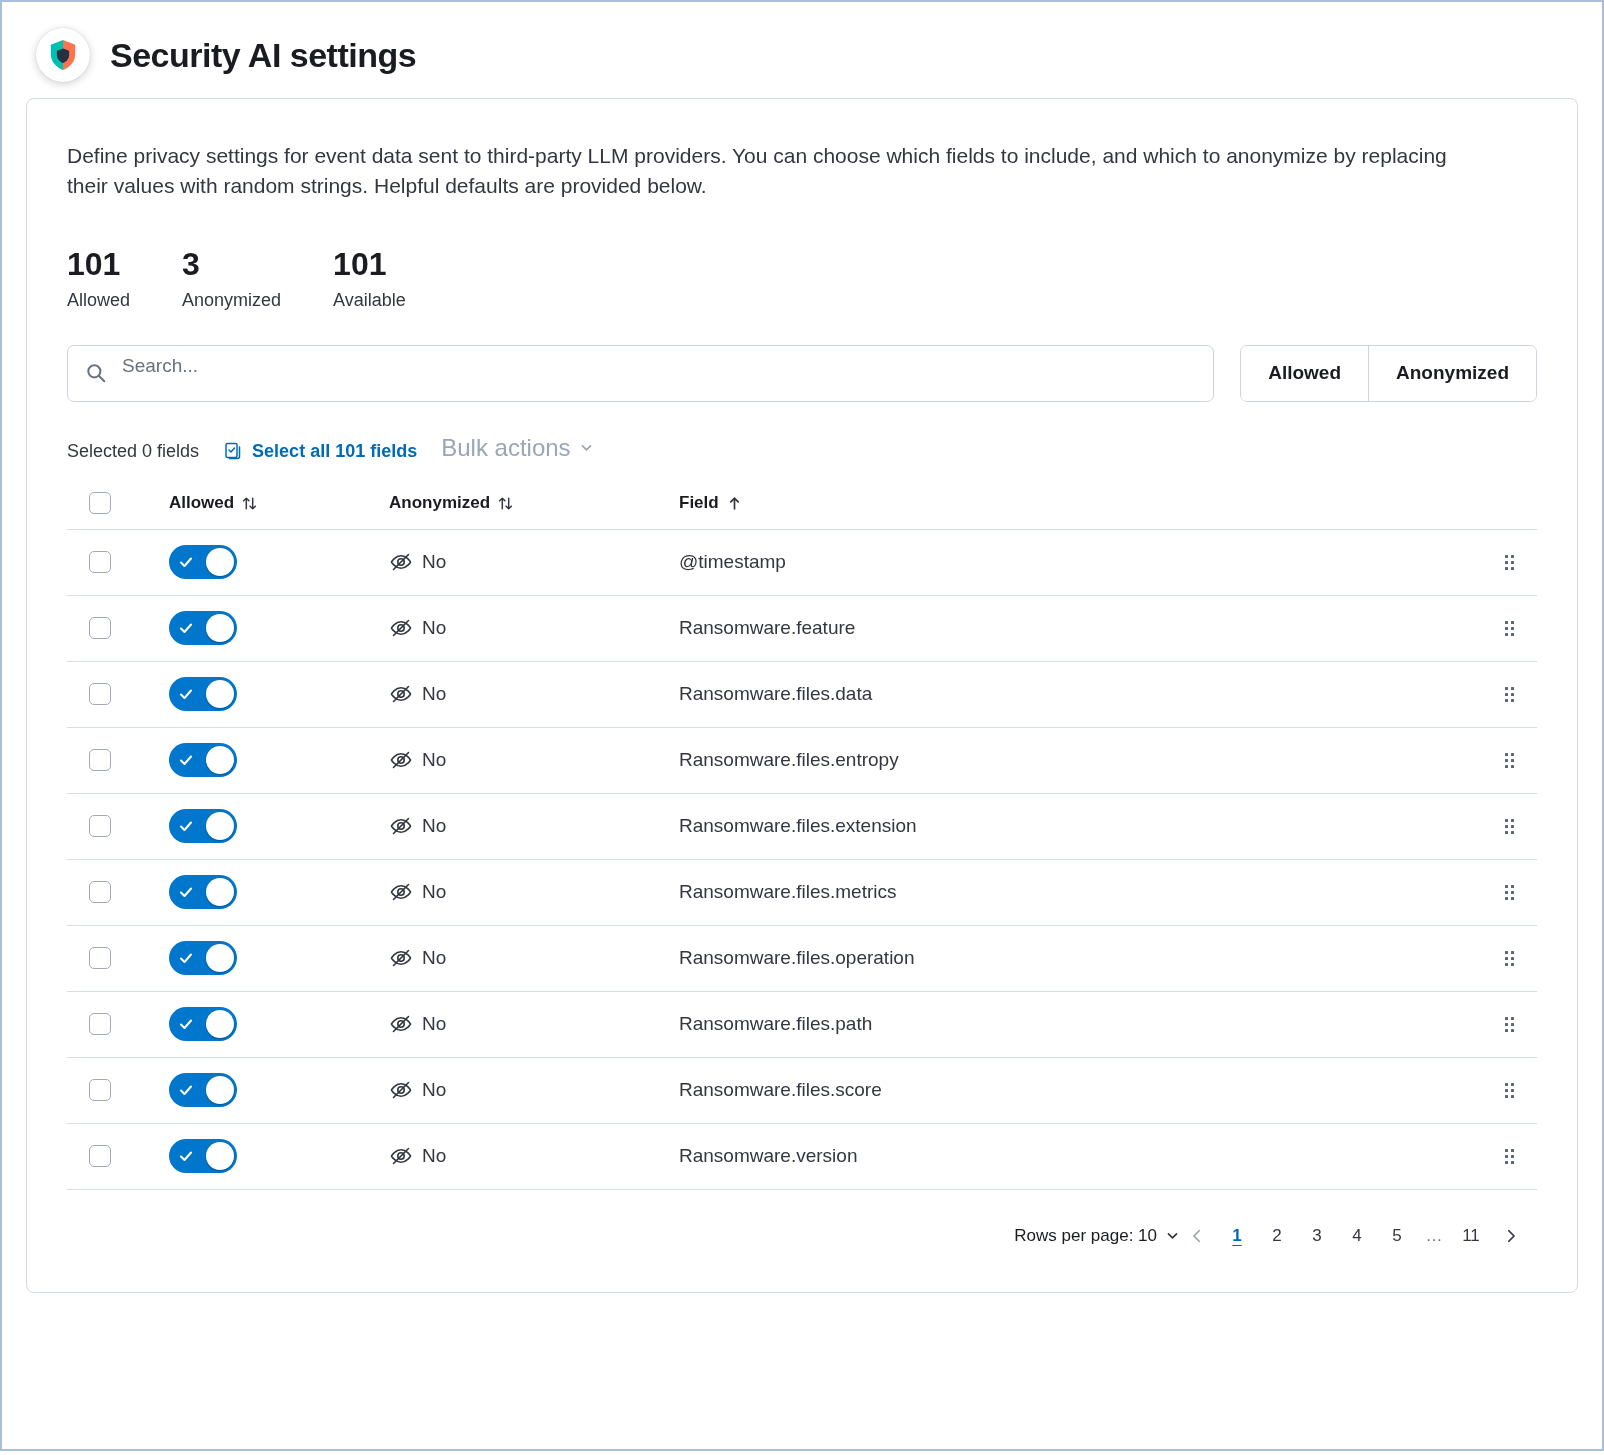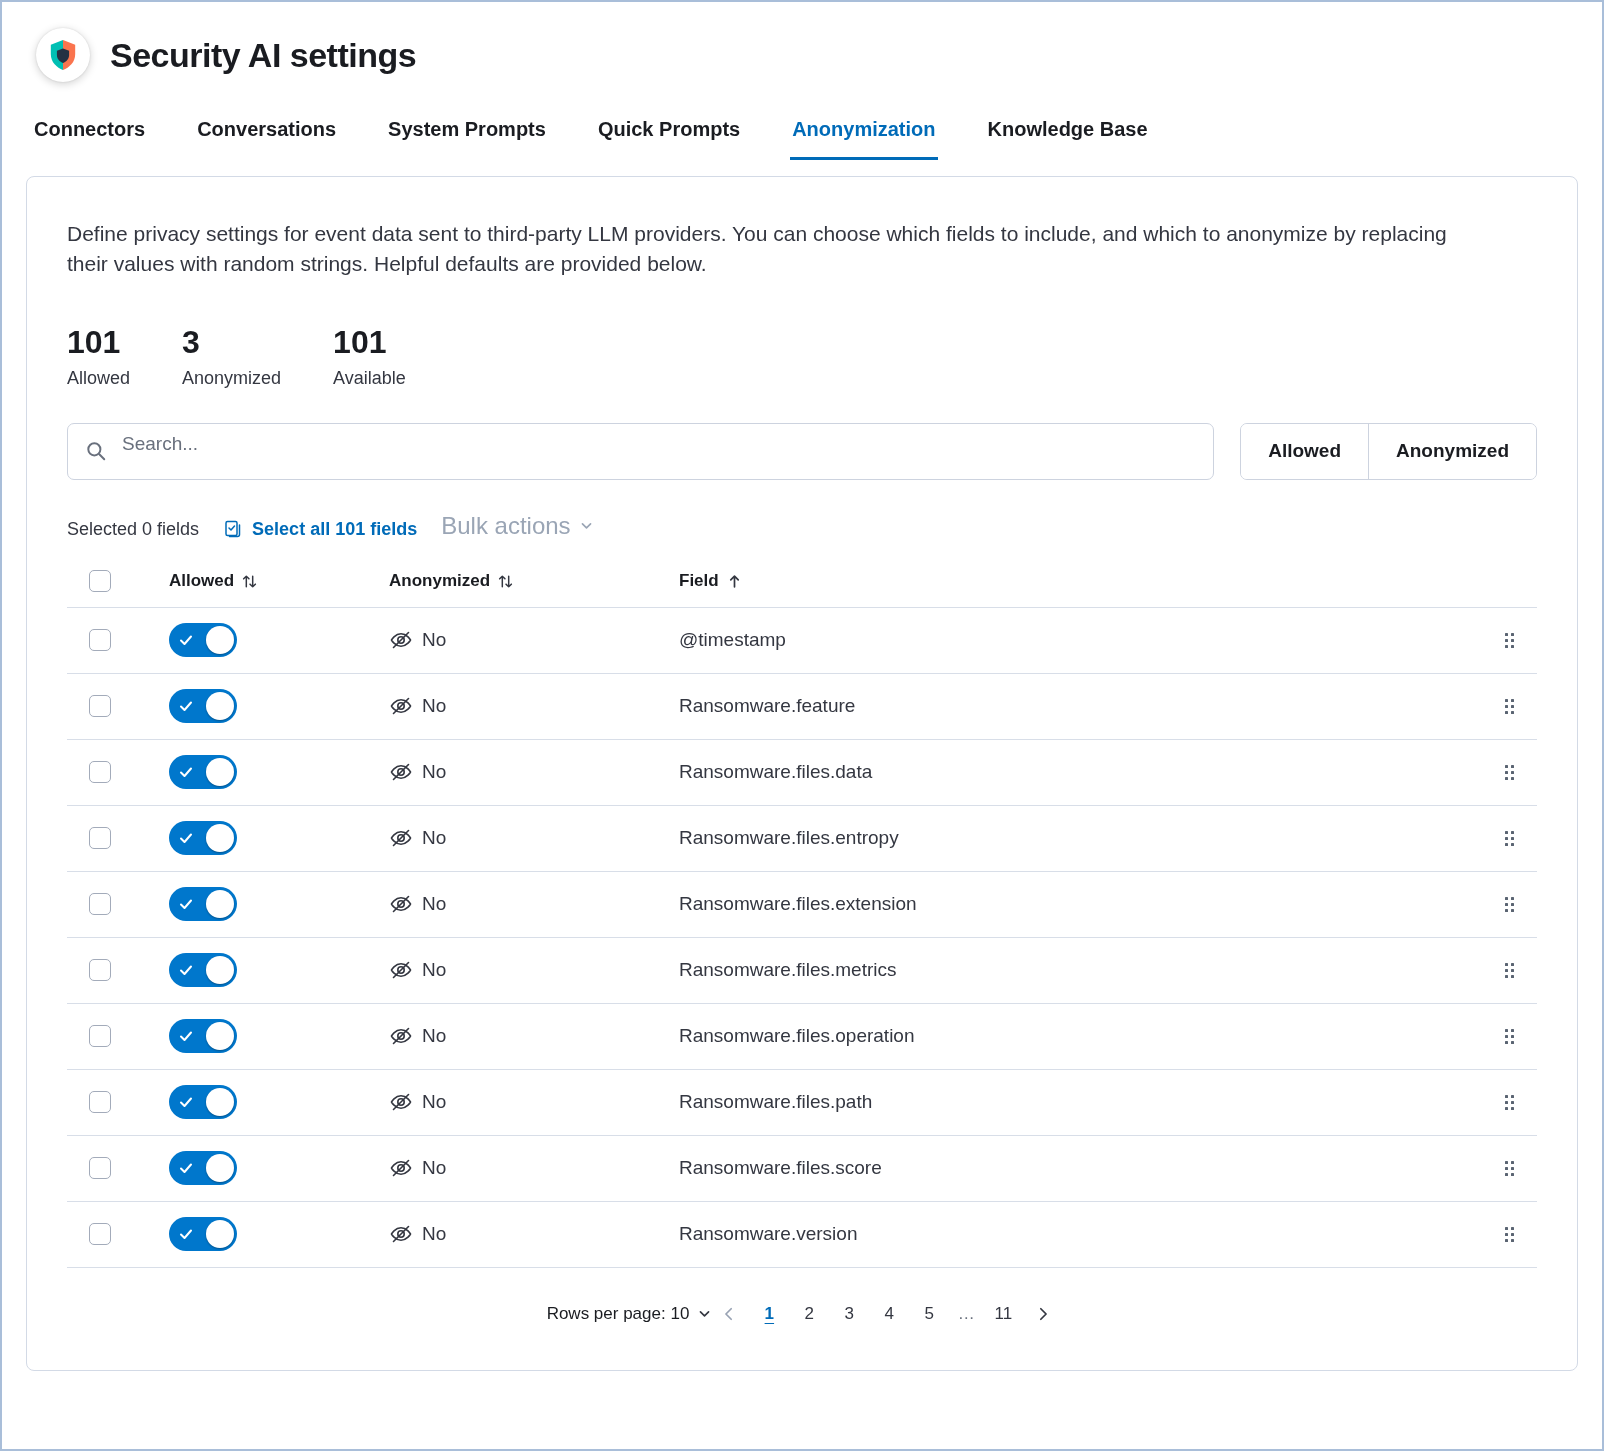--- a/index.html
+++ b/index.html
@@ -105,21 +105,21 @@
   .switch .check-icon { position: absolute; left: 9px; top: 9px; }
   .switch .knob {
     position: absolute; right: 3px; top: 3px; width: 28px; height: 28px; border-radius: 50%;
     background: #fff; box-shadow: 0 1px 2px rgba(0,0,0,.3);
   }
   .c-anon { display: flex; align-items: center; gap: 9px; font-size: 19px; color: #343741; }
   .c-field { font-size: 19px; color: #343741; }
   .dots-btn { background: none; border: none; cursor: pointer; padding: 4px; justify-self: center; line-height: 0; }
 
   
-  .tfooter { display: flex; align-items: center; justify-content: center; padding: 28px 8px 12px 12px; }
+  .tfooter { display: flex; align-items: center; justify-content: flex-end; padding: 28px 8px 12px 12px; }
   .rows-per-page {
     display: inline-flex; align-items: center; gap: 9px; background: none; border: none; cursor: pointer;
     font-family: inherit; font-size: 17px; color: #1a1c21;
   }
   .pagination { display: flex; align-items: center; gap: 4px; }
   .page-num, .page-chev {
     min-width: 36px; height: 36px; display: inline-flex; align-items: center; justify-content: center;
     background: none; border: none; cursor: pointer; font-family: inherit; font-size: 17px; color: #343741;
     border-radius: 5px;
   }
@@ -136,28 +136,20 @@
     <div class="logo">
       <svg width="30" height="34" viewBox="0 0 32 36" aria-hidden="true">
         <path d="M16 2 3 7v10c0 9 6.5 14.5 13 17V2Z" fill="#00bfb3"></path>
         <path d="M16 2v32c6.5-2.5 13-8 13-17V7L16 2Z" fill="#fa744e"></path>
         <path d="M16 11l6.5 2.5v4.5c0 4.2-3 7-6.5 8.6-3.5-1.6-6.5-4.4-6.5-8.6v-4.5L16 11Z" fill="#243143"></path>
       </svg>
     </div>
     <h1 class="page-title">Security AI settings</h1>
   </div>
 
-  <nav class="tabs">
-    <button class="tab">Connectors</button>
-    <button class="tab">Conversations</button>
-    <button class="tab">System Prompts</button>
-    <button class="tab">Quick Prompts</button>
-    <button class="tab active">Anonymization</button>
-    <button class="tab">Knowledge Base</button>
-  </nav>
 
   <section class="panel">
 
     <p class="description">Define privacy settings for event data sent to third-party LLM providers. You can choose which fields to include, and which to anonymize by replacing their values with random strings. Helpful defaults are provided below.</p>
 
     <div class="stats">
       <div class="stat">
         <div class="stat-value">101</div>
         <div class="stat-label">Allowed</div>
       </div>

